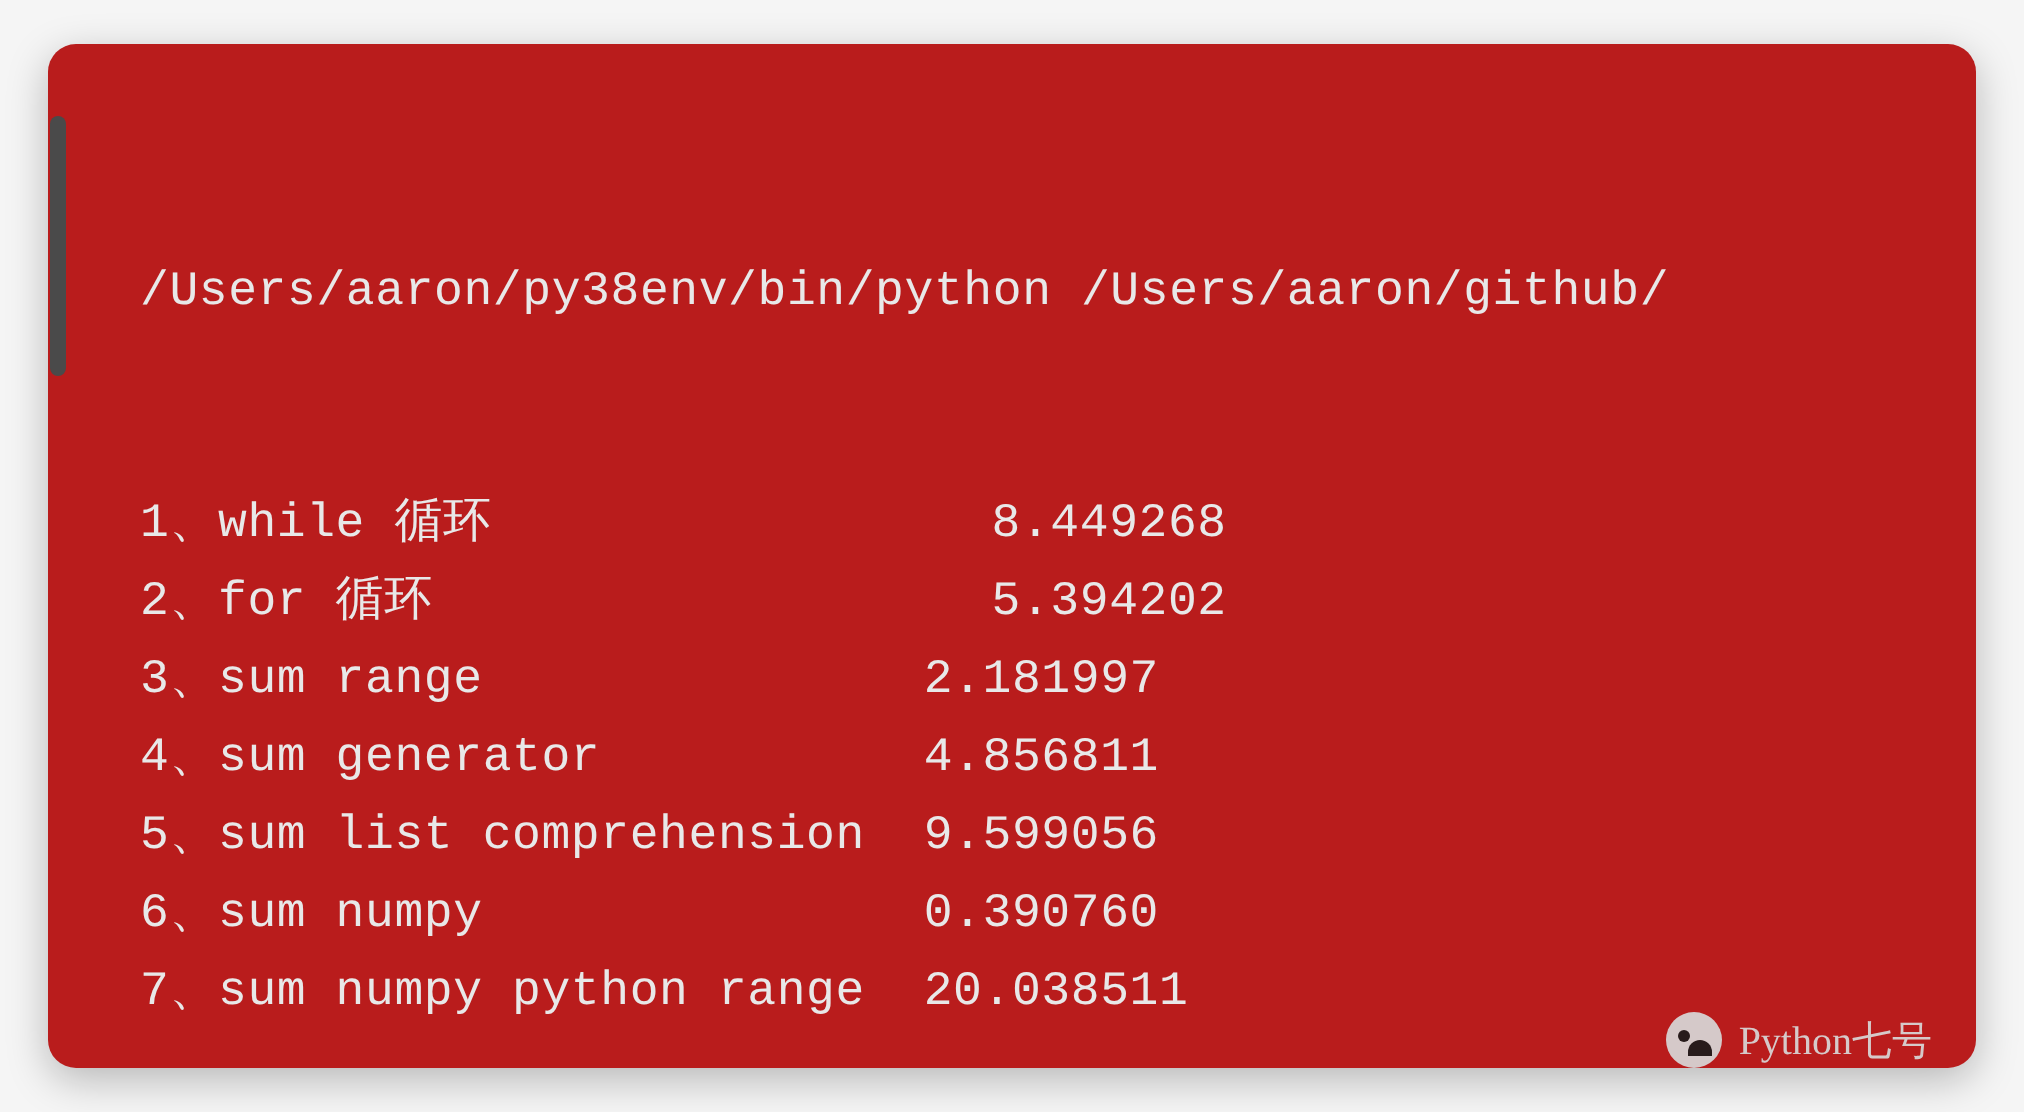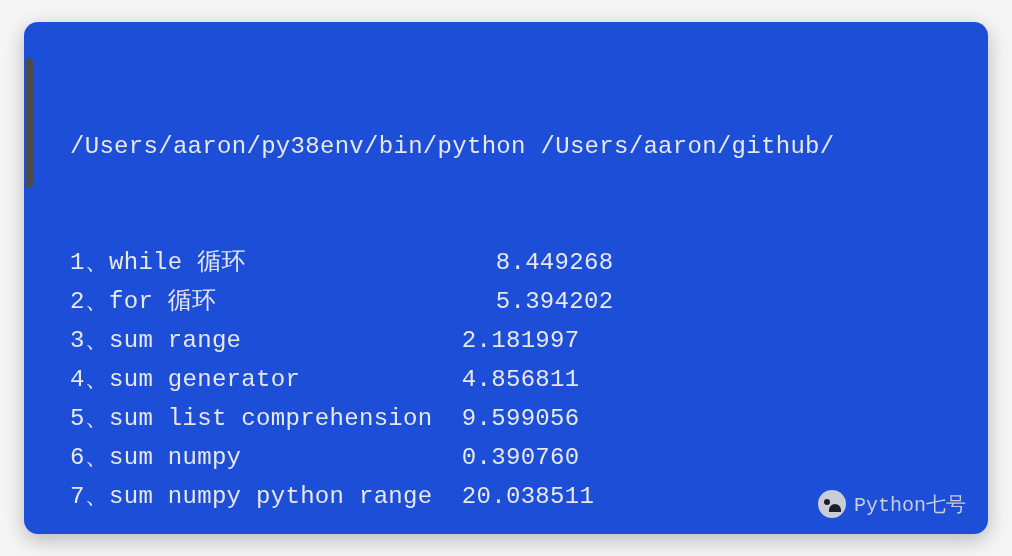--- a/index.html
+++ b/index.html
@@ -10,21 +10,21 @@
     font-family: "SF Mono", "Menlo", "Consolas", "Courier New", monospace;
     position: relative;
     overflow: hidden;
   }
   .terminal-window {
     position: absolute;
     top: 22px;
     left: 24px;
     right: 24px;
     bottom: 22px;
-    background: #1d4ed8;
+    background: #b91c1c;
     border-radius: 14px;
     overflow: hidden;
     box-shadow: 0 6px 20px rgba(0,0,0,0.25);
   }
   .scrollbar-track {
     position: absolute;
     left: 1px;
     top: 36px;
     width: 8px;
     height: 130px;
@@ -37,26 +37,26 @@
     font-size: 24px;
     line-height: 1.62;
     letter-spacing: 0.3px;
     white-space: pre;
   }
   .line { display: block; }
   .cmd-line { white-space: nowrap; overflow: hidden; }
   .watermark {
     position: absolute;
     right: 22px;
-    bottom: 16px;
+    bottom: 0;
     display: flex;
     align-items: center;
     gap: 8px;
     color: #d8d8d8;
-    font-family: Liberation Mono, monospace;
+    font-family: Liberation Serif, serif;
     font-size: 20px;
     opacity: 0.92;
   }
   .watermark .icon {
     width: 28px;
     height: 28px;
     border-radius: 50%;
     background: #d8d8d8;
     display: flex;
     align-items: center;

